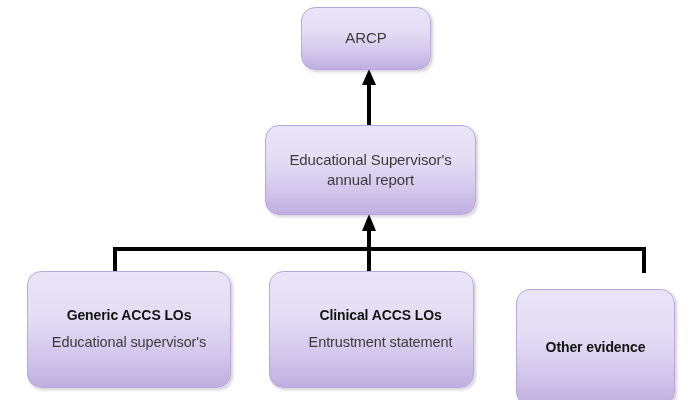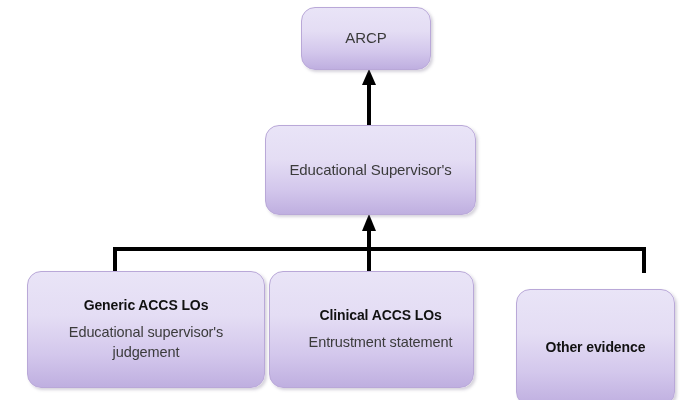--- a/index.html
+++ b/index.html
@@ -99,27 +99,27 @@
 
   <div id="nodes-layer">
       <div class="node plain" style="left: 282px; top: 7px; width: 130px; height: 63px;">
         <div class="node-body">
           <div>ARCP</div>
         </div>
       </div>
       <div class="node plain" style="left: 246px; top: 125px; width: 211px; height: 90px;">
         <div class="node-body">
           <div>Educational Supervisor's</div>
+          <div>annual report</div>
         </div>
       </div>
-      <div class="node" style="left: 8px; top: 271px; width: 238px; height: 117px;">
+      <div class="node" style="left: 8px; top: 271px; width: 204px; height: 117px;">
         <div class="node-title">Generic ACCS LOs</div>
         <div class="node-body spaced">
           <div>Educational supervisor's</div>
-          <div>judgement</div>
         </div>
       </div>
       <div class="node" style="left: 250px; top: 271px; width: 205px; height: 117px; padding-left: 28px;">
         <div class="node-title">Clinical ACCS LOs</div>
         <div class="node-body spaced">
           <div>Entrustment statement</div>
         </div>
       </div>
       <div class="node" style="left: 497px; top: 289px; width: 159px; height: 117px;">
         <div class="node-title">Other evidence</div>

